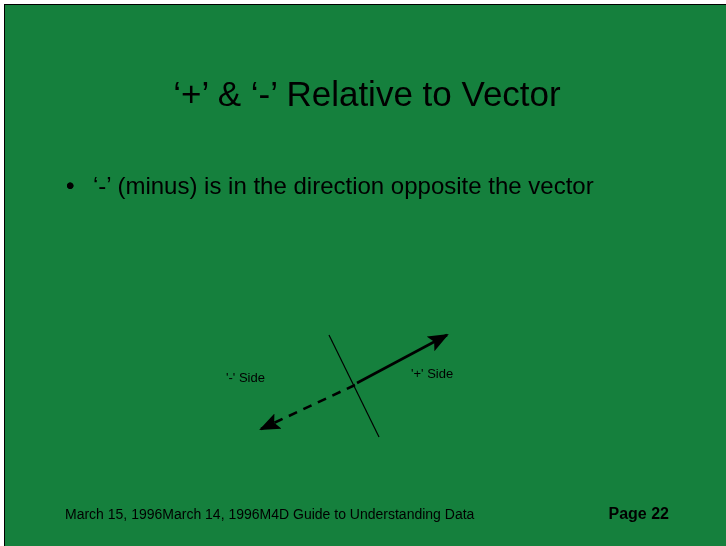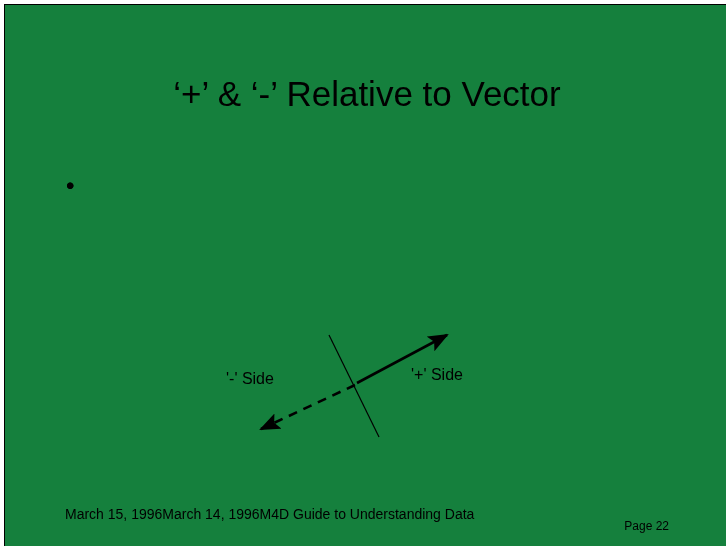--- a/index.html
+++ b/index.html
@@ -61,21 +61,21 @@
     left: 200px;
     top: 305px;
     width: 310px;
     height: 145px;
   }
   .diagram svg {
     display: block;
   }
   .diagram-label {
     position: absolute;
-    font-size: 16px;
+    font-size: 13px;
     font-family: "Liberation Sans", sans-serif;
     color: #000000;
     white-space: nowrap;
   }
   .label-minus {
     left: 21px;
     top: 60px;
   }
   .label-plus {
     left: 206px;
@@ -94,41 +94,43 @@
     top: 0;
     font-size: 14px;
     line-height: 18px;
     color: #000000;
     font-family: "Liberation Sans", sans-serif;
     white-space: nowrap;
   }
   .footer-right {
     position: absolute;
     right: 60px;
-    top: 12px;
-    font-size: 12px;
+    top: 0;
+    font-size: 16px;
     line-height: 18px;
     color: #000000;
     font-family: "Liberation Sans", sans-serif;
     white-space: nowrap;
+    font-weight: bold;
   }
 </style>
 </head>
 <body>
 
 <div class="slide">
 
   <div class="slide-title">‘+’ &amp; ‘-’ Relative to Vector</div>
 
   <div class="bullet-list">
     <div class="bullet-item">
       <span class="bullet-mark">•</span>
     </div>
     <div class="bullet-item">
       <span class="bullet-mark">•</span>
+      <span>‘-’ (minus) is in the direction opposite the vector</span>
     </div>
   </div>
 
   <div class="diagram">
     <svg width="310" height="145" viewBox="0 0 310 145">
       <defs>
         <marker id="arrowSolid" markerWidth="9" markerHeight="9" refX="7.2" refY="3.2" orient="auto" markerUnits="strokeWidth">
           <path d="M0,0 L8,3.2 L0,6.4 L1.6,3.2 z" fill="#000000"></path>
         </marker>
         <marker id="arrowDashed" markerWidth="9" markerHeight="9" refX="7.2" refY="3.2" orient="auto" markerUnits="strokeWidth">

